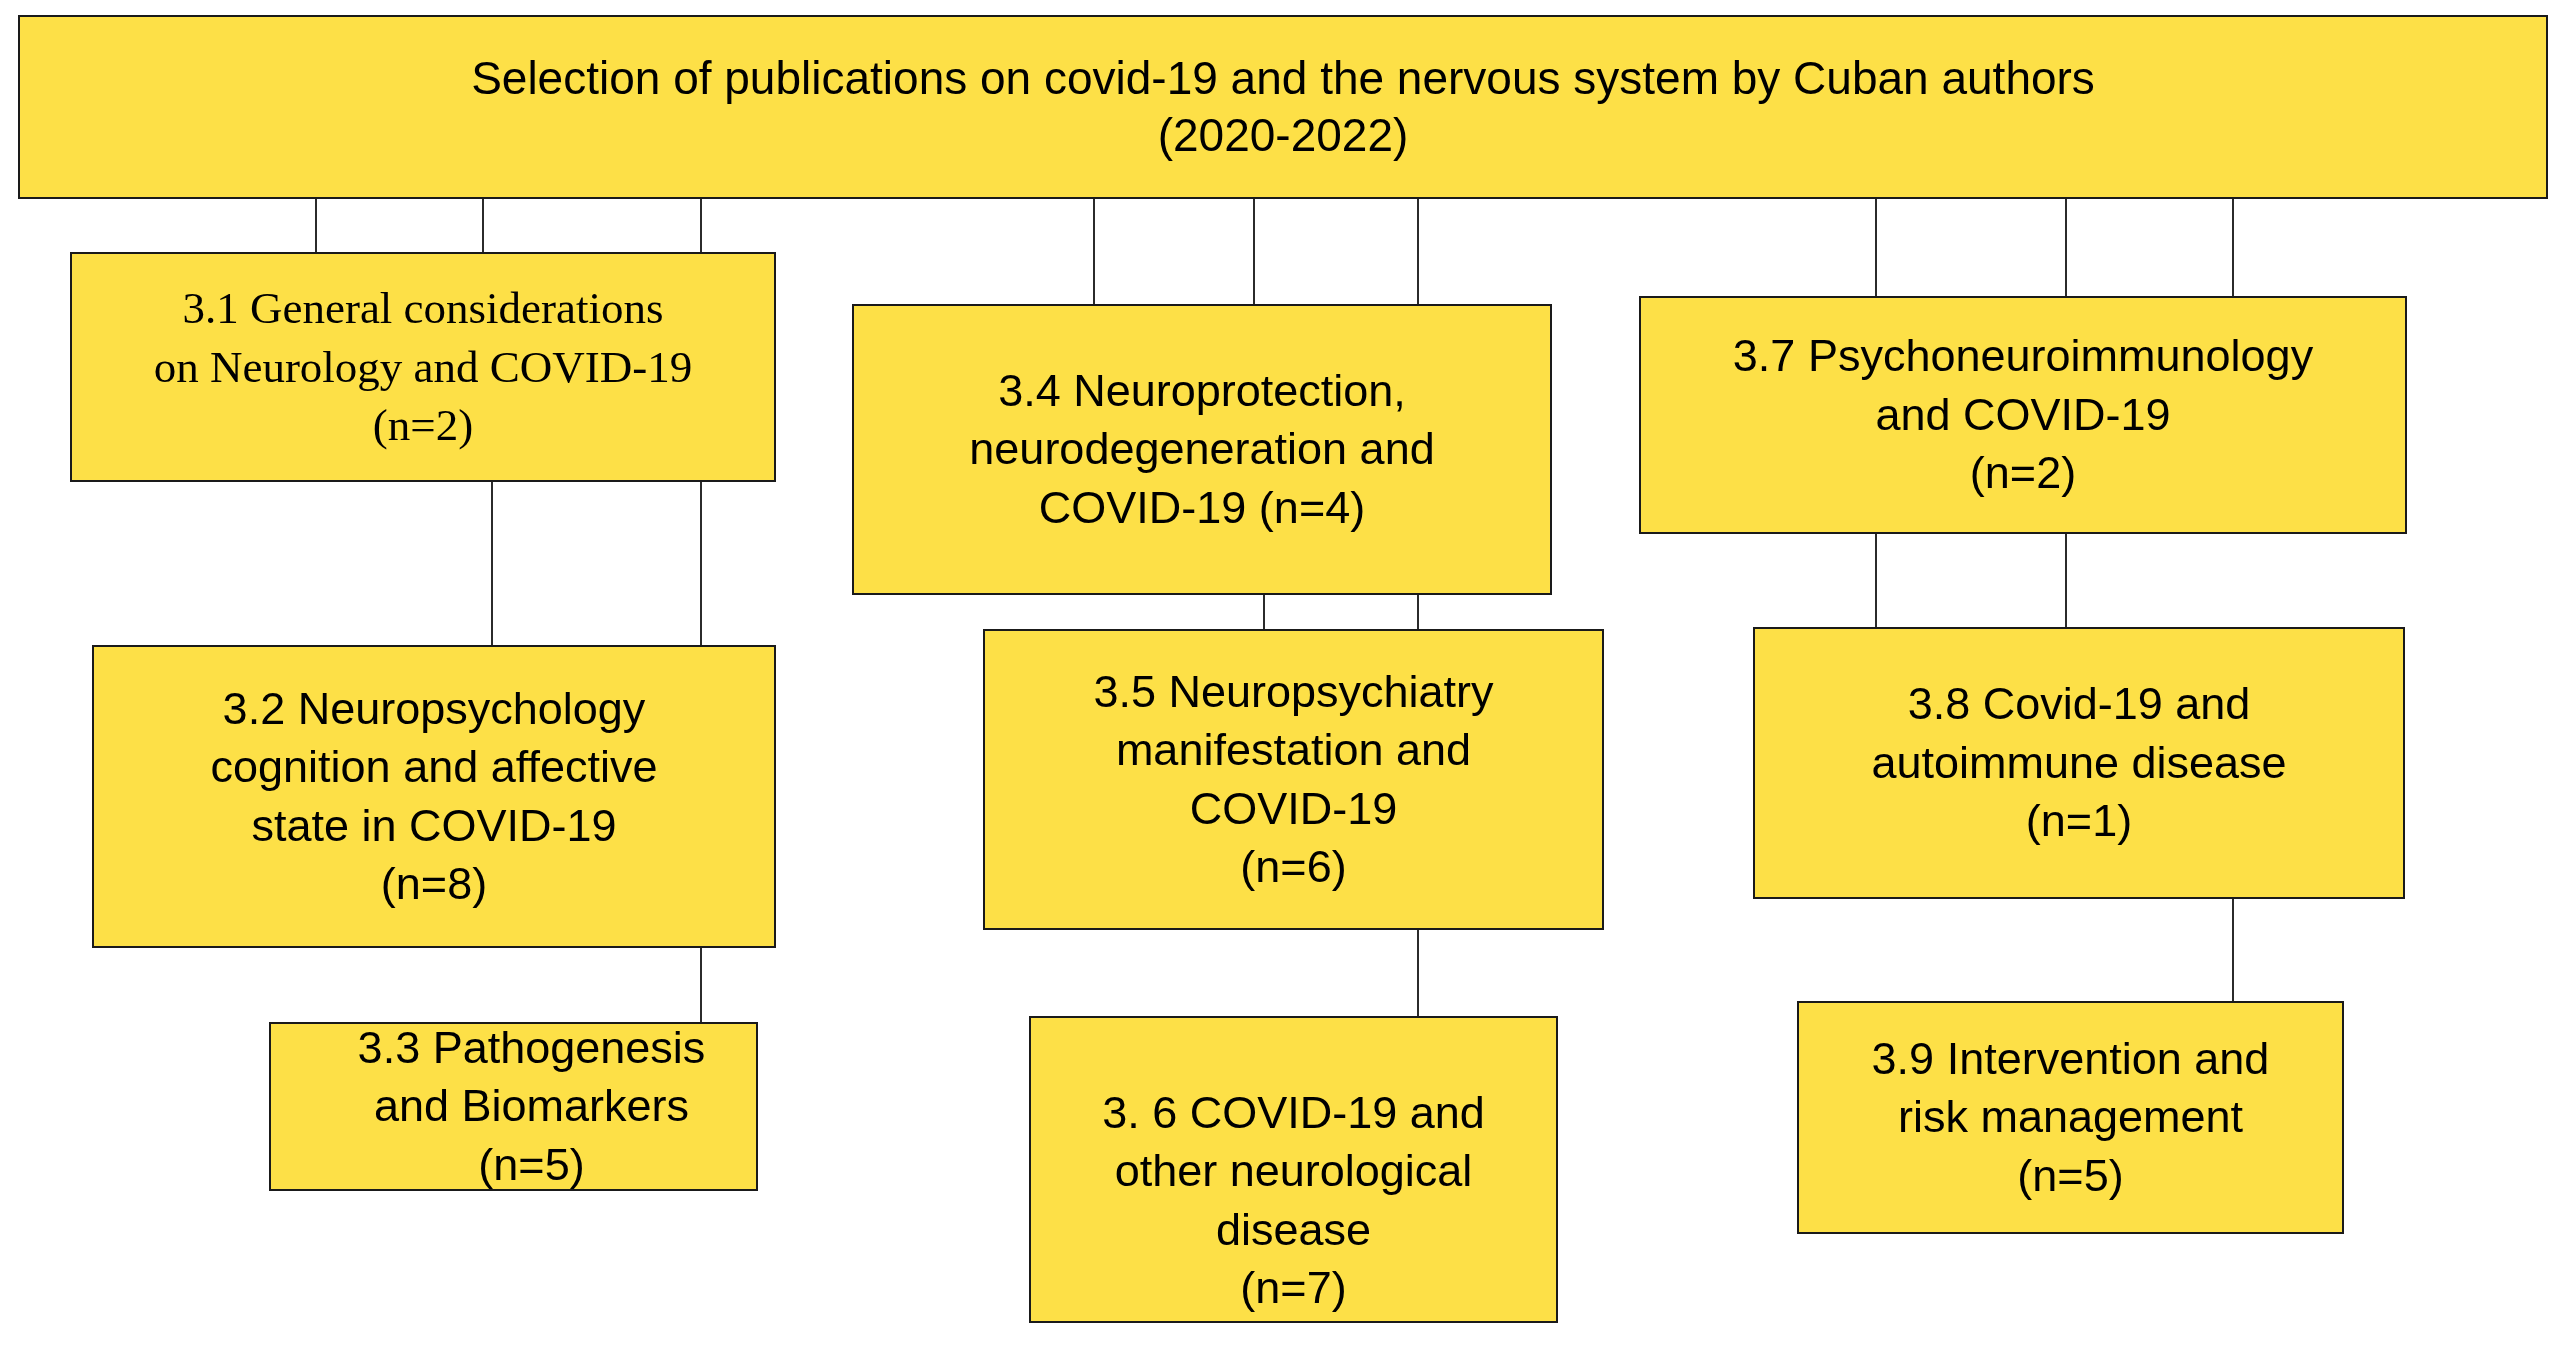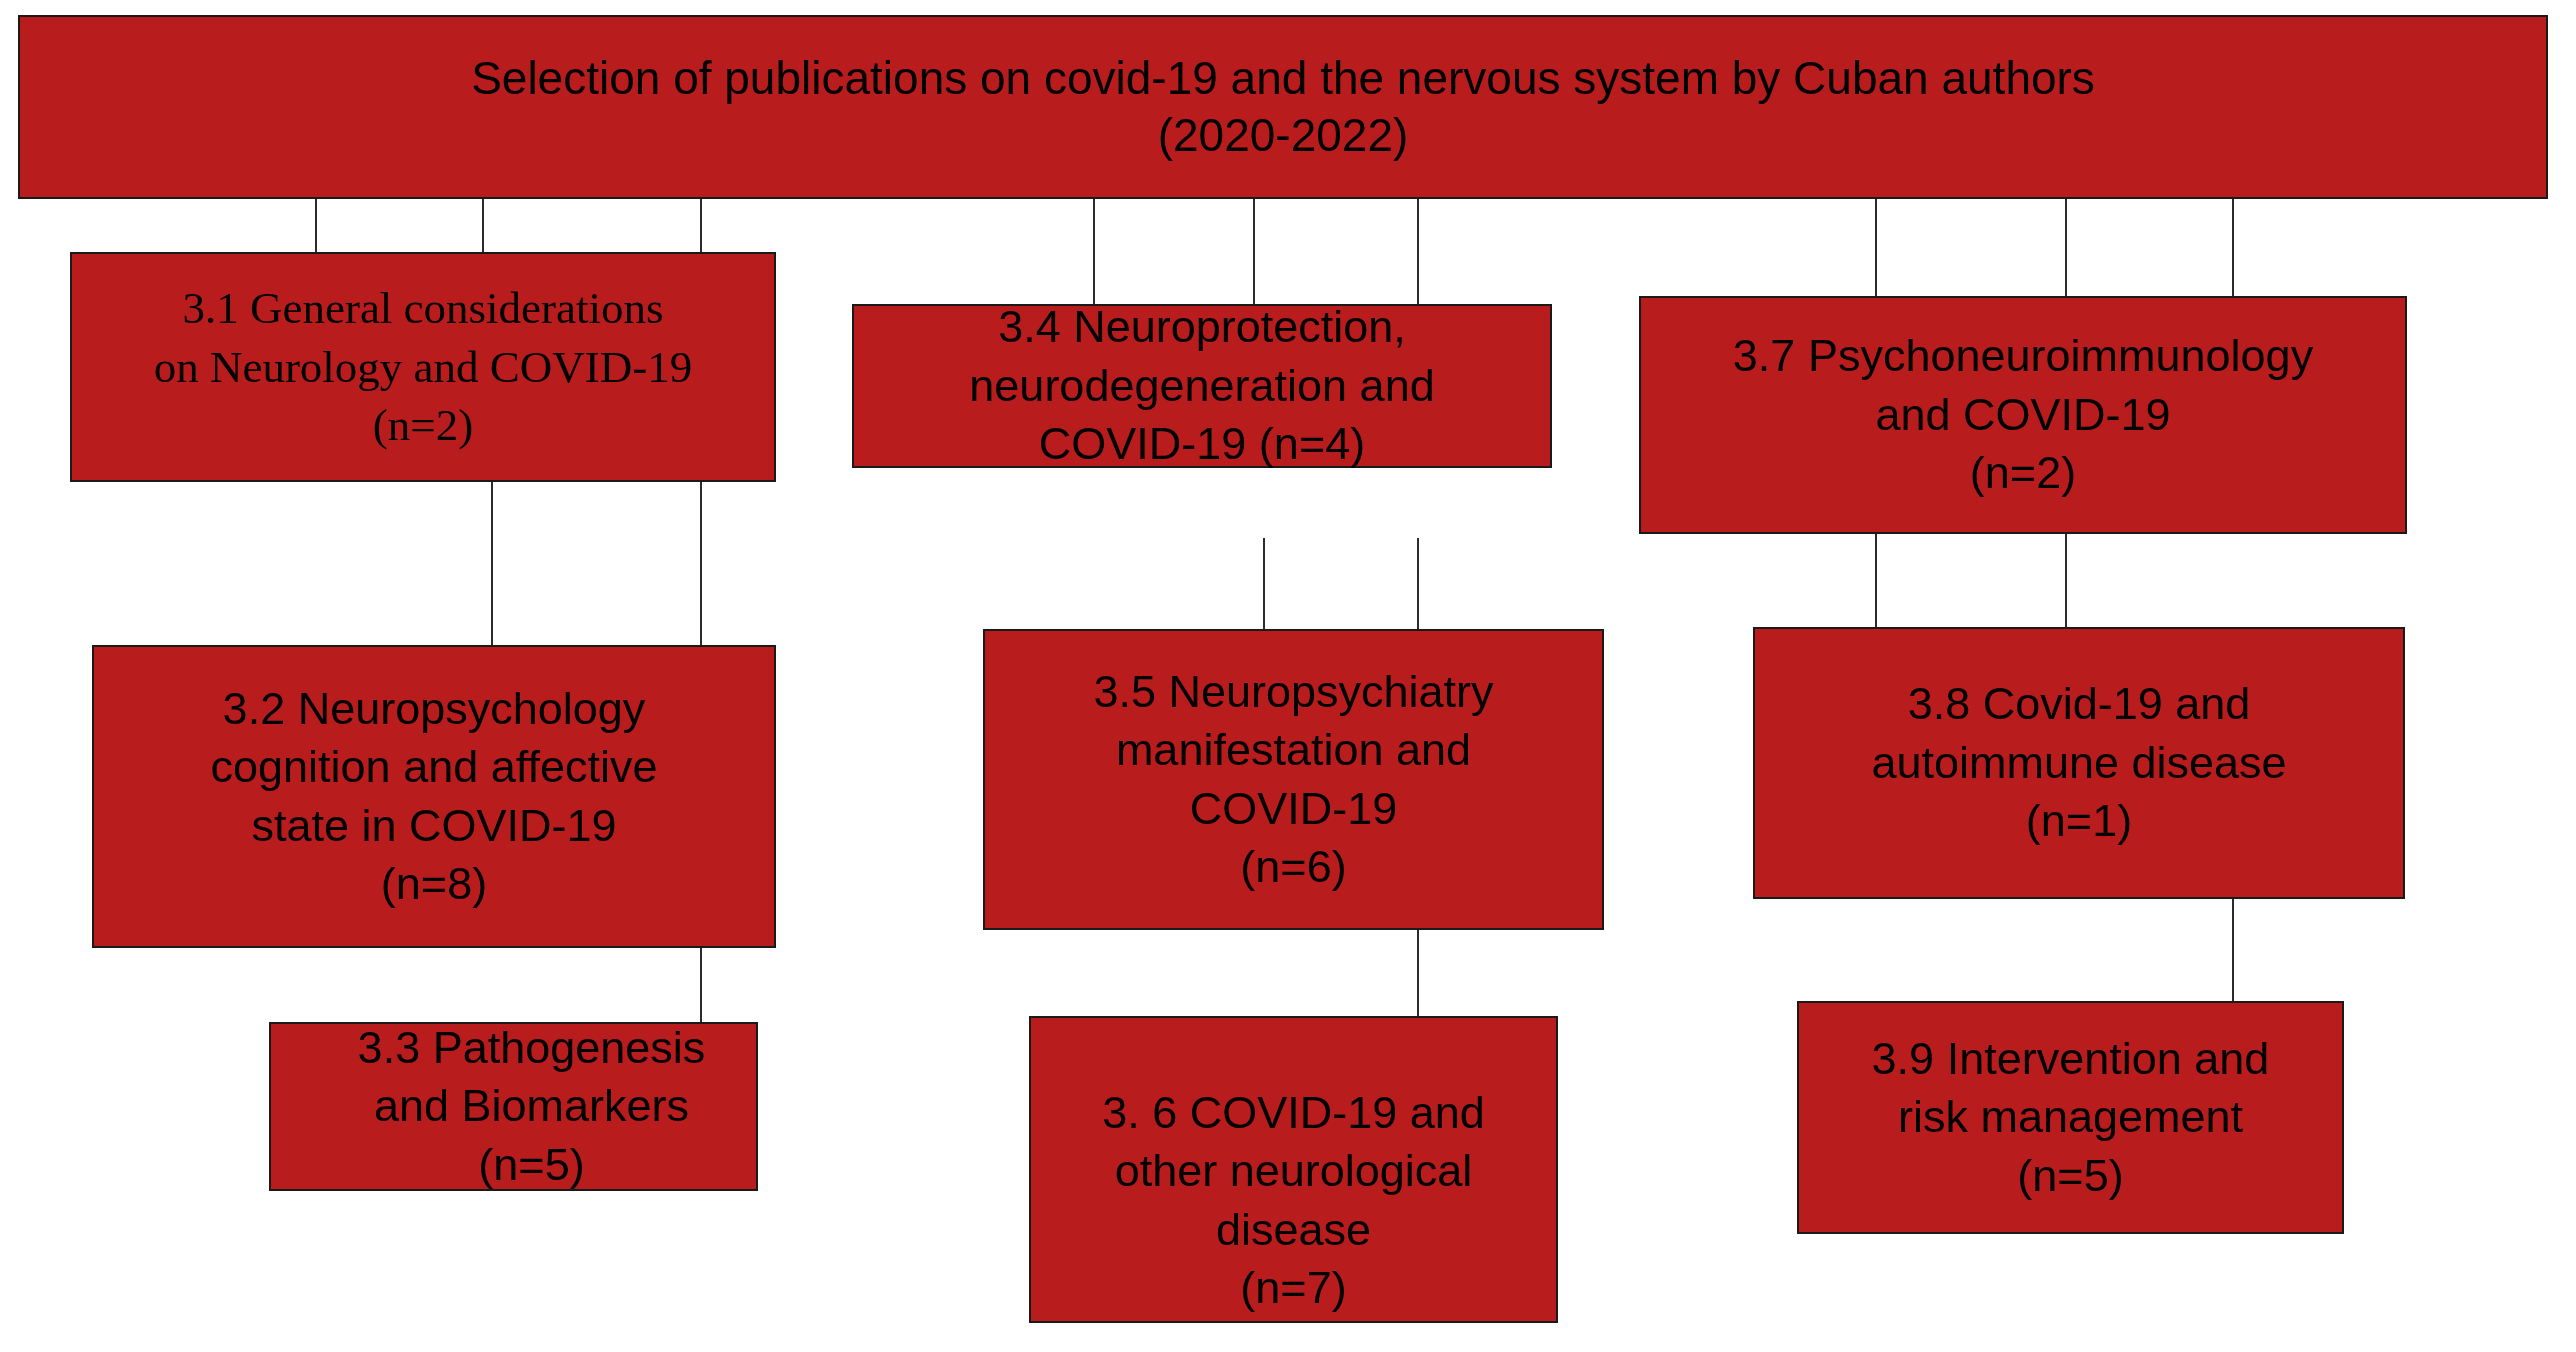--- a/index.html
+++ b/index.html
@@ -14,21 +14,21 @@
   #canvas {
     position: relative;
     width: 2576px;
     height: 1352px;
     background: #ffffff;
     overflow: hidden;
   }
   .node {
     position: absolute;
     box-sizing: border-box;
-    background: #b91c1c;
+    background: #fde047;
     border: 2.4px solid #1a1a1a;
     display: flex;
     align-items: center;
     justify-content: center;
     text-align: center;
     color: #000000;
     line-height: 1.30;
     z-index: 3;
     white-space: pre-line;
     padding: 3.2px 8px;
@@ -101,21 +101,21 @@
 state in COVID-19
 (n=8)</span>
   </div>
 
   <div class="node sub-node" style="left:269px; top:1022px; width:489px; height:169px;padding-left:44px;">
     <span class="node-text">3.3 Pathogenesis
 and Biomarkers
 (n=5)</span>
   </div>
 
-  <div class="node sub-node" style="left:852px; top:304px; width:700px; height:164px;text-align:center;">
+  <div class="node sub-node" style="left:852px; top:304px; width:700px; height:291px;text-align:center;">
     <span class="node-text">3.4 Neuroprotection,
 neurodegeneration and
 COVID-19 (n=4)</span>
   </div>
 
   <div class="node sub-node" style="left:983px; top:629px; width:621px; height:301px;">
     <span class="node-text">3.5 Neuropsychiatry
 manifestation and
 COVID-19
 (n=6)</span>

